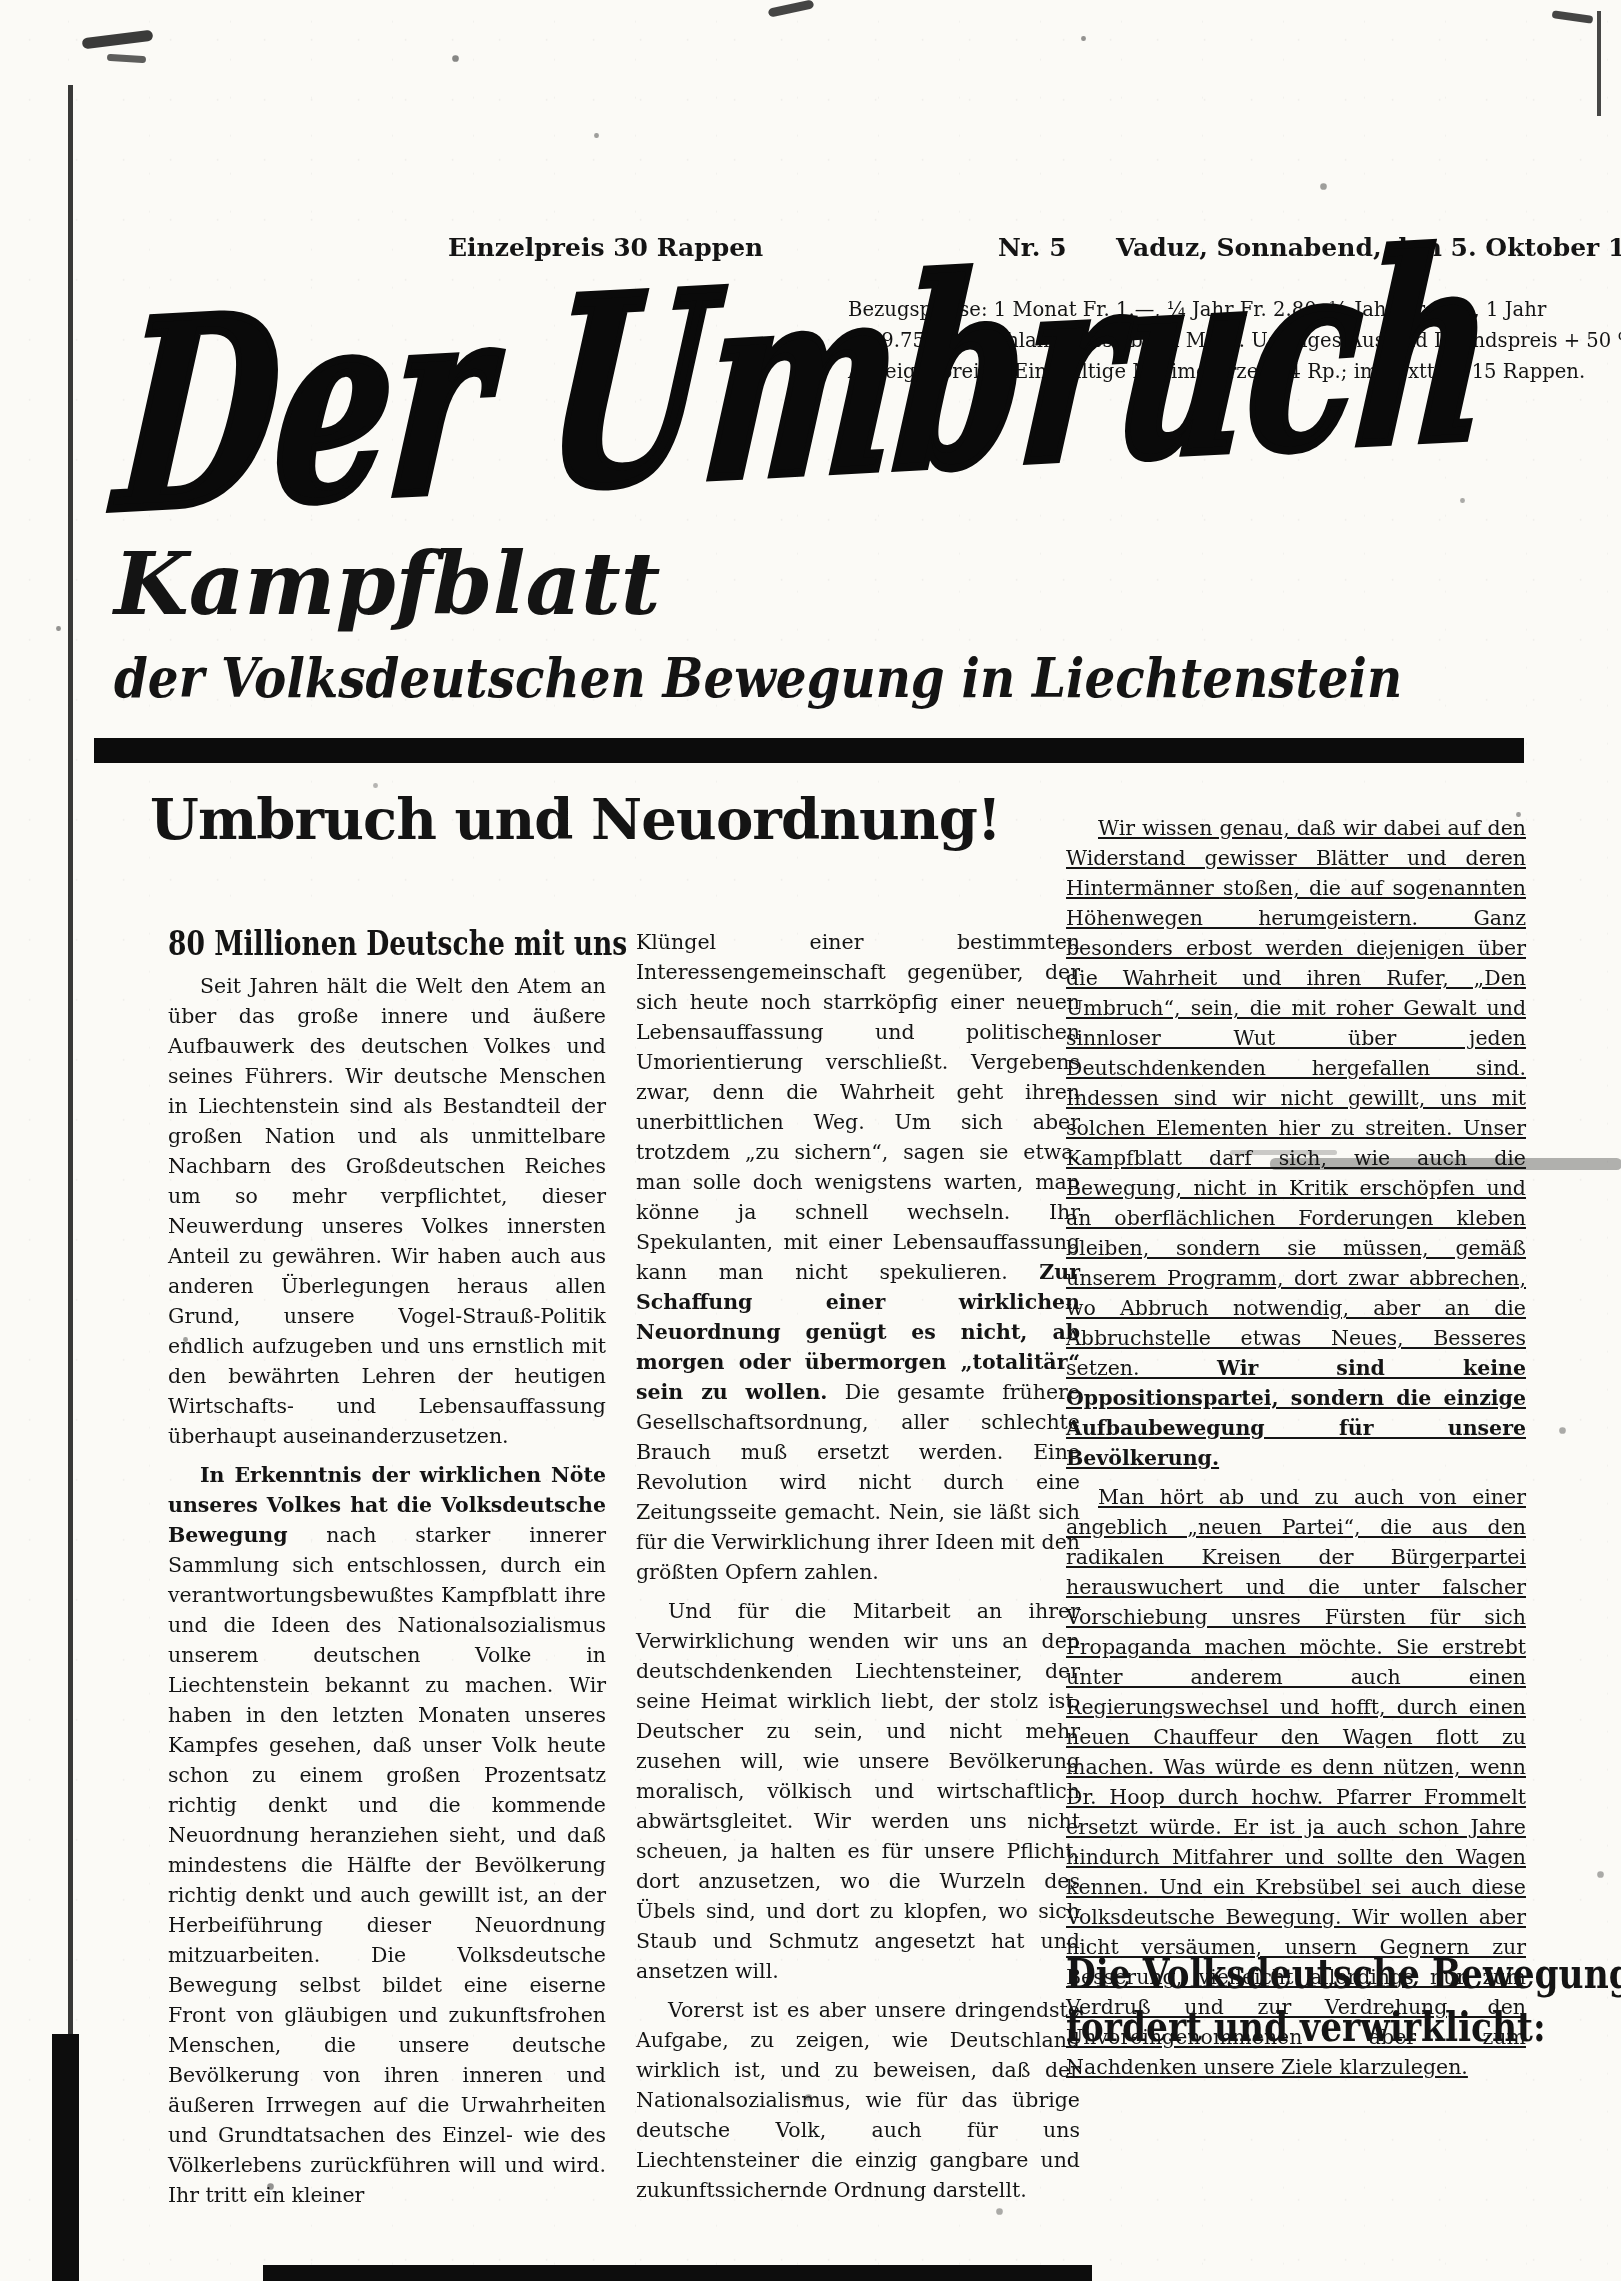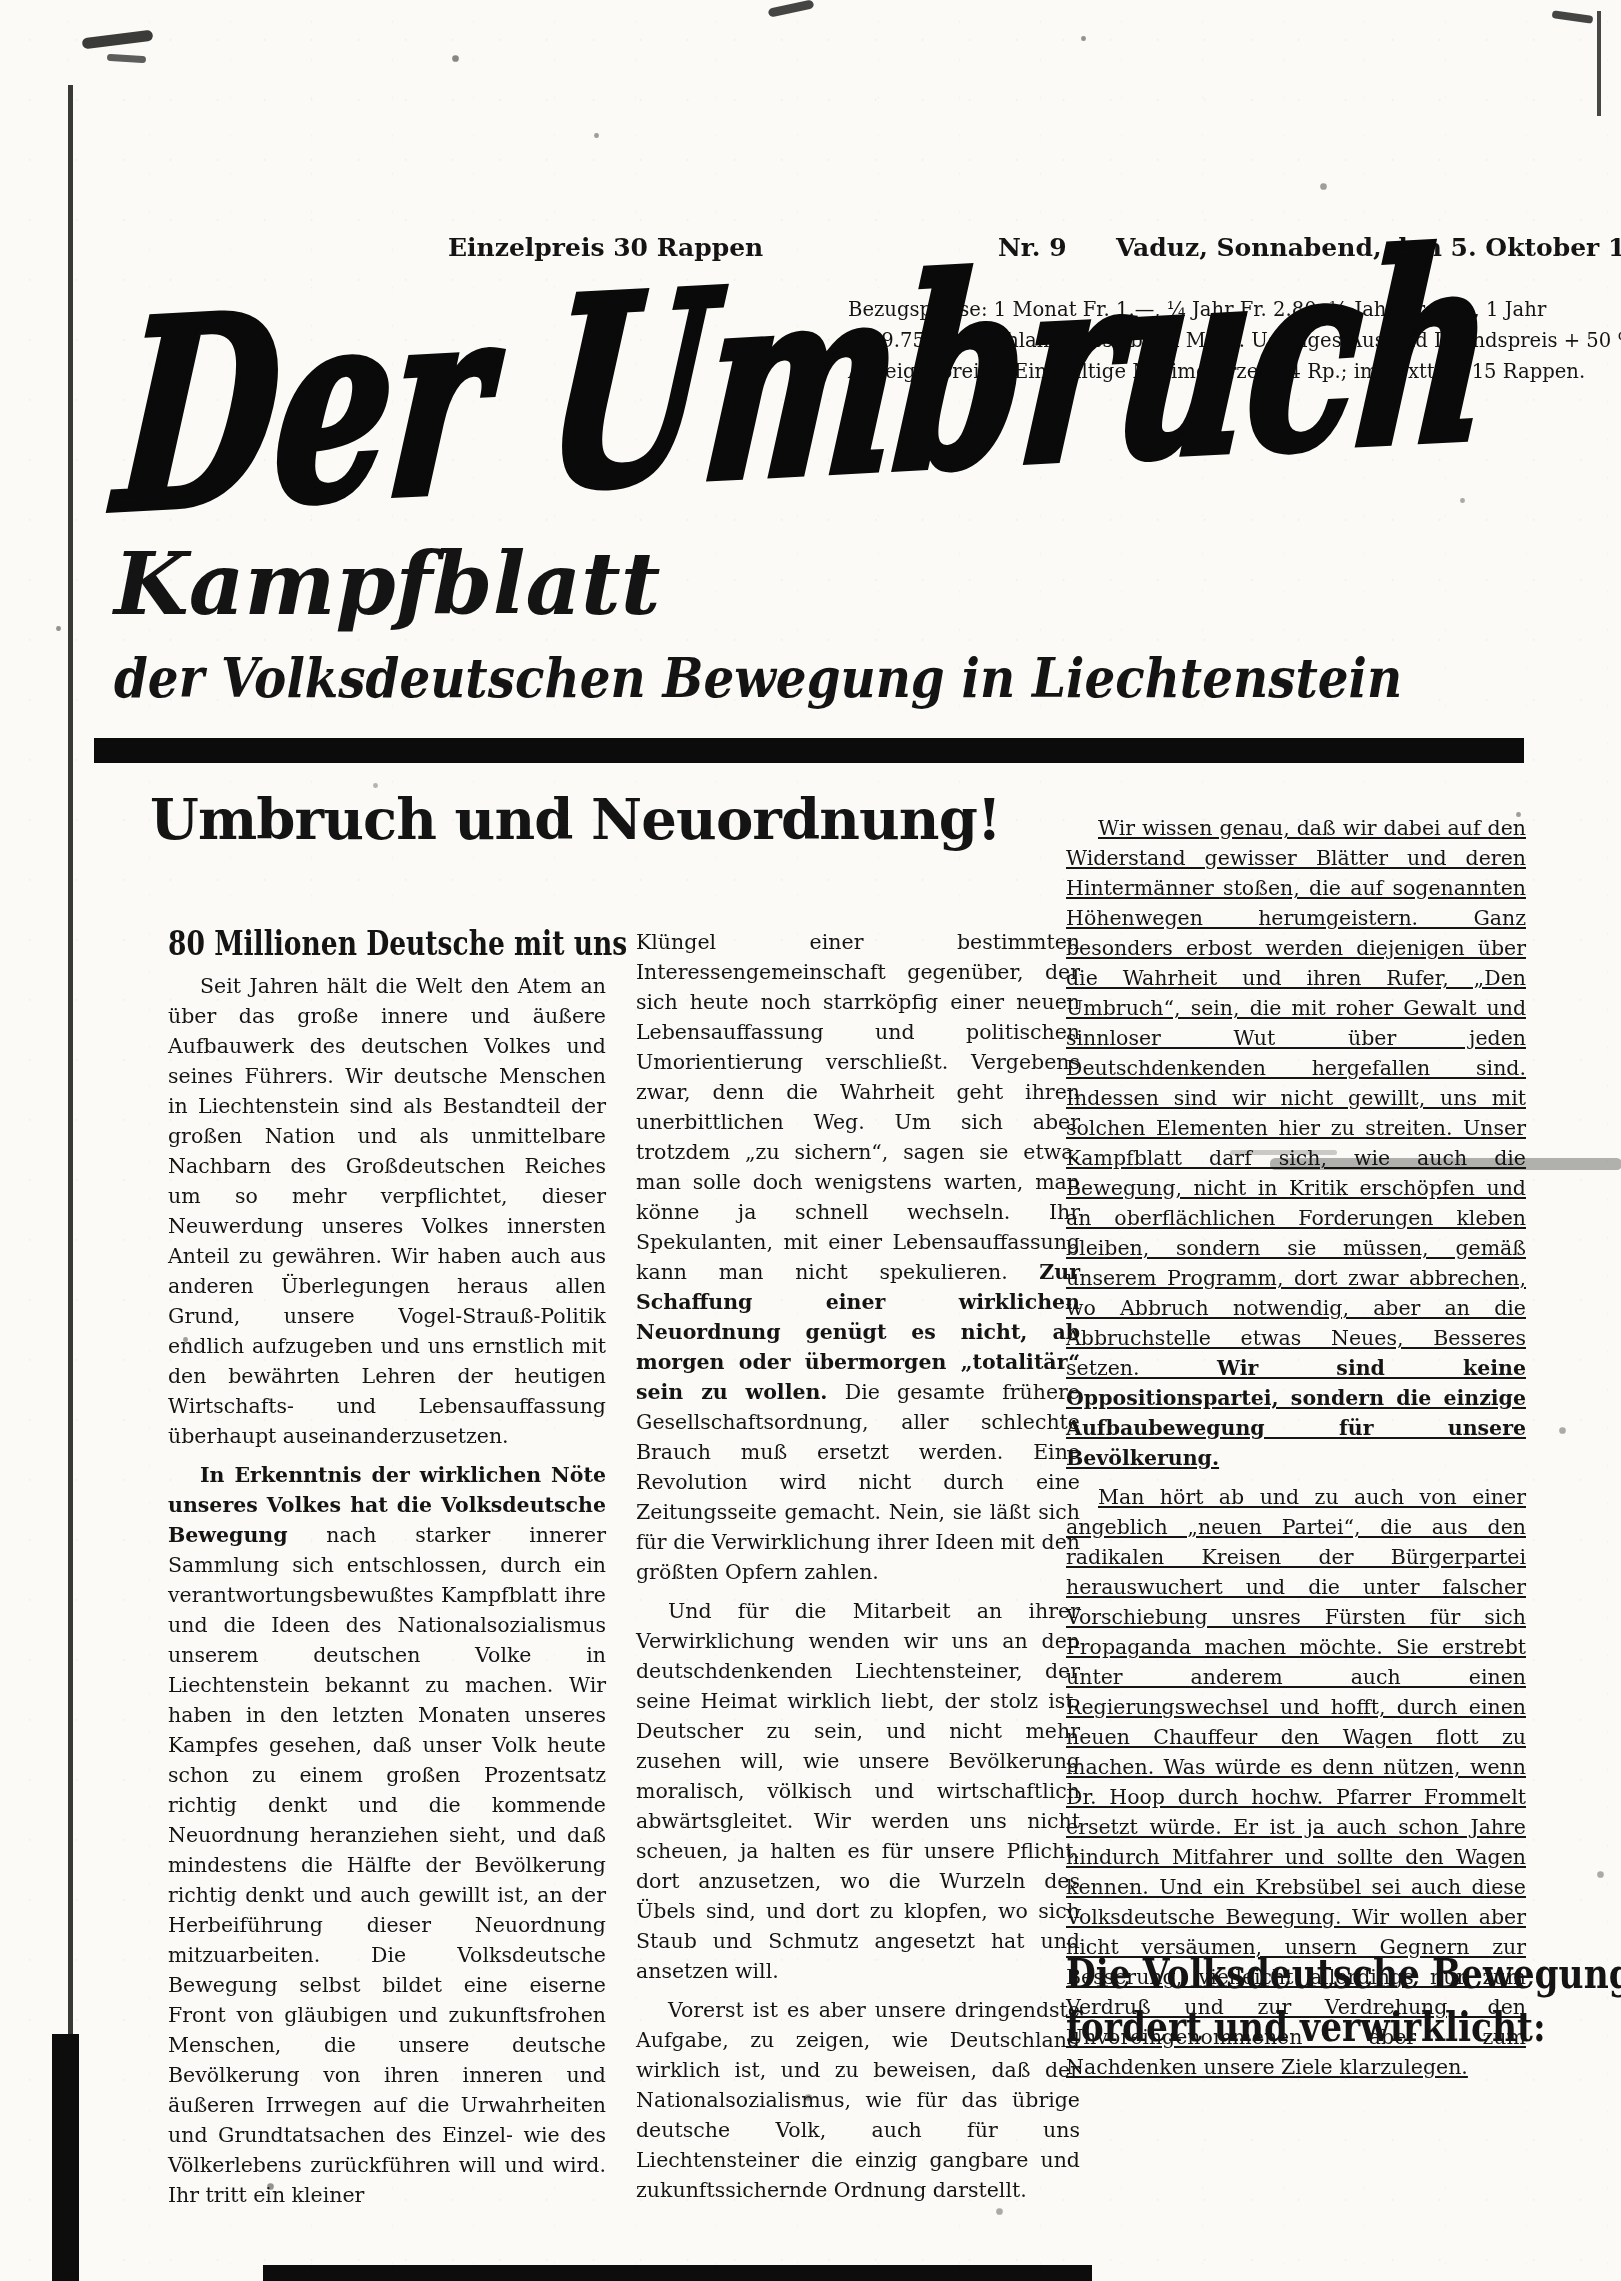--- a/index.html
+++ b/index.html
@@ -71,21 +71,21 @@
   <div class="scan-mark-tl"></div>
   <div class="scan-mark-tl2"></div>
   <div class="scan-mark-tc"></div>
   <div class="scan-mark-tr"></div>
   <div class="scan-smudge"></div>
   <div class="scan-smudge2"></div>
   <div class="speckles"></div>
 
   <div class="topline">
     <span class="price">Einzelpreis 30 Rappen</span>
-    <span class="issue">Nr. 9</span>
+    <span class="issue">Nr. 5</span>
     <span class="dateline">Vaduz, Sonnabend, den 5. Oktober 1940</span>
   </div>
 
   <div class="subprices">
     <div>Bezugspreise: 1 Monat Fr. 1.—, ¼ Jahr Fr. 2.80, ½ Jahr Fr. 5.—, 1 Jahr</div>
     <div>Fr. 9.75. Deutschland dasselbe in Mark. Uebriges Ausland Inlandspreis + 50 %.</div>
     <div>Anzeigenpreise: Einspaltige Millimeterzeile 4 Rp.; im Textteil: 15 Rappen.</div>
   </div>
 
   <svg class="masthead-svg" viewBox="0 0 1650 640" width="1470" height="570">

